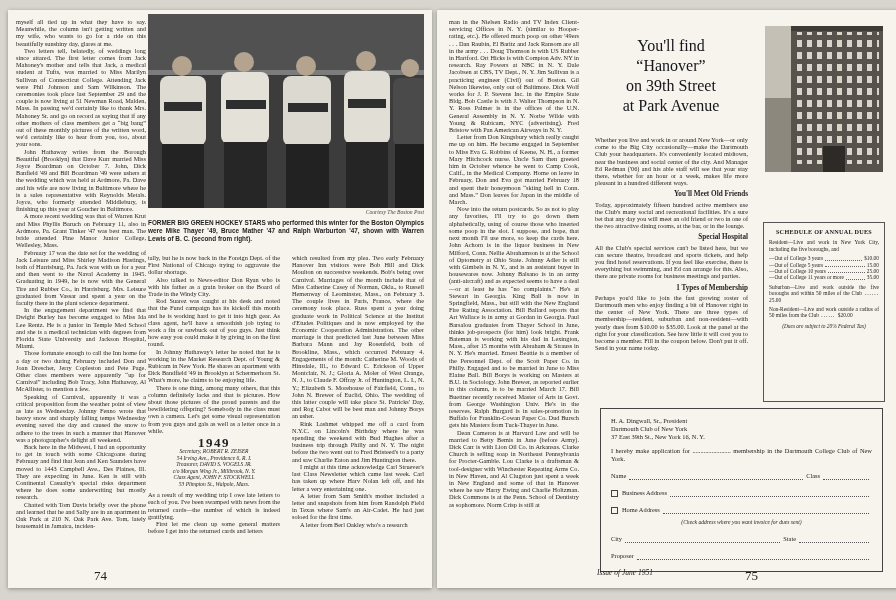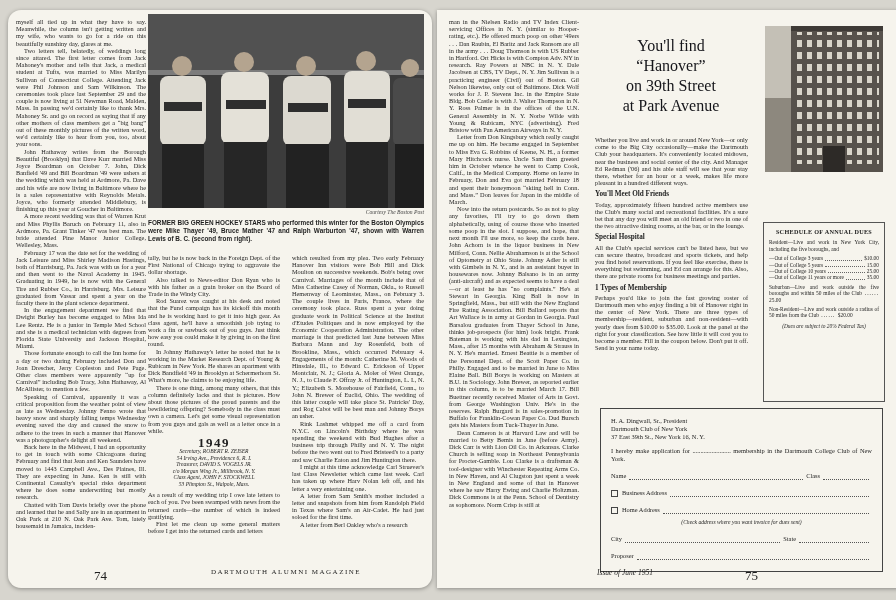--- a/index.html
+++ b/index.html
@@ -1,19 +1,19 @@
 <!DOCTYPE html>
 <html><head>
 <meta charset="utf-8">
 <style>
   html,body{margin:0;padding:0;background:#d7d5ce;}
   #canvas{position:relative;width:896px;height:600px;overflow:hidden;background:#d7d5ce;
           font-family:"Liberation Serif","DejaVu Serif",serif;color:#1e1e1e;}
   .page{position:absolute;top:10px;height:578px;background:#f6f4ed;box-shadow:0 1px 4px rgba(0,0,0,.35);}
-  #left-page{left:8px;width:424px;border-radius:13px;}
+  #left-page{left:8px;width:424px;}
   #right-page{left:437px;width:500px;}
 
   .col{position:absolute;text-align:justify;font-size:6.3px;line-height:7.2px;overflow:hidden;}
   .col p,.flow p{margin:0;text-indent:8px;}
   .col > p:first-child, .flow > p:first-child{text-indent:0;}
 
   
   #col1{left:8px;top:8px;width:130px;height:544px;}
   #photo{position:absolute;left:140px;top:4px;width:276px;height:194px;overflow:hidden;background:#3c3c3c;}
   #photo svg{display:block;width:100%;height:100%;}
@@ -36,21 +36,21 @@
 
   
   #right-col{left:12px;top:8px;width:130px;height:544px;}
   #ad-headline{position:absolute;left:158px;top:26px;width:152px;text-align:center;
                font-size:16px;line-height:20px;white-space:pre-line;color:#15151a;}
   #ad-building{position:absolute;left:328px;top:16px;width:118px;height:146px;overflow:hidden;}
   #ad-building svg{display:block;width:100%;height:100%;}
   #ad-col{position:absolute;left:158px;top:126px;width:153px;height:270px;overflow:hidden;
           font-size:6.3px;line-height:7.2px;text-align:justify;}
   #ad-col p{margin:0 0 3px;text-indent:0;}
-  .ad-h{text-align:left;font-weight:bold;font-size:7.2px;margin:5px 0 2px;}
+  .ad-h{text-align:right;font-weight:bold;font-size:7.2px;margin:5px 0 2px;}
 
   #dues{position:absolute;left:326px;top:212px;width:122px;height:180px;border:1px solid #555;
         box-sizing:border-box;padding:6px 5px;font-size:5.4px;line-height:6.4px;}
   #dues-title{text-align:center;font-weight:bold;font-size:6.2px;letter-spacing:.3px;margin-bottom:4px;}
   .dues-entry{margin-bottom:3px;text-align:justify;}
   .dues-line{display:flex;align-items:flex-end;}
   .dues-line .dots{flex:1;border-bottom:1px dotted #666;margin:0 2px 1px;}
   .dots-inline{letter-spacing:1px;}
   #tax-note{font-style:italic;text-align:center;margin-top:4px;}
 
@@ -142,21 +142,20 @@
 
     <div class="col" id="col3">
         <p>which resulted from my plea. Two early February Hanover Inn visitors were Bob Hill and Dick Moulton on successive weekends. Bob's being over Carnival. Marriages of the month include that of Miss Catherine Casey of Norman, Okla., to Russell Hemenway of Leominster, Mass., on February 3. The couple lives in Paris, France, where the ceremony took place. Russ spent a year doing graduate work in Political Science at the Institut d'Etudes Politiques and is now employed by the Economic Cooperation Administration. The other marriage is that predicted last June between Miss Barbara Mann and Jay Rosenfeld, both of Brookline, Mass., which occurred February 4. Engagements of the month: Catherine M. Woods of Hinsdale, Ill., to Edward C. Erickson of Upper Montclair, N. J.; Gloria A. Moler of West Orange, N. J., to Claude F. Offray Jr. of Huntington, L. I., N. Y.; Elizabeth S. Morehouse of Fairfield, Conn., to John N. Brewer of Euclid, Ohio. The wedding of this latter couple will take place St. Patricks' Day, and Rog Cabot will be best man and Johnny Borys an usher.</p>
         <p>Rink Lashmet whipped me off a card from N.Y.C. on Lincoln's Birthday where he was spending the weekend with Bud Hughes after a business trip through Philly and N. Y. The night before the two went out to Fred Bristeed's to a party and saw Charlie Eaton and Jim Huntington there.</p>
         <p>I might at this time acknowledge Carl Struever's last Class Newsletter which came last week. Carl has taken up where Harv Nolan left off, and his letter a very entertaining one.</p>
         <p>A letter from Sam Smith's mother included a letter and snapshots from him from Randolph Field in Texas where Sam's an Air-Cadet. He had just soloed for the first time.</p>
         <p>A letter from Berl Oakley who's a research</p>
       </div>
 
     <span class="footer-num" id="left-num">74</span>
-    <span id="left-title">DARTMOUTH ALUMNI MAGAZINE</span>
   </div>
 
   <div class="page" id="right-page">
 
     <div class="col" id="right-col">
         <p>man in the Nielsen Radio and TV Index Client-servicing Offices in N. Y. (similar to Hooper-rating, etc.). He offered much poop on other '49ers . . . Dan Raubin, El Baritz and Jack Ransom are all in the army . . . Doug Thomson is with US Rubber in Hartford. Ort Hicks is with Compton Adv. NY in research. Ray Powers at NBC in N. Y. Dale Jacobsen at CBS, TV Dept., N. Y. Jim Sullivan is a practicing engineer (Civil) out of Boston. Gil Nelson likewise, only out of Baltimore. Dick Wolf works for J. P. Stevens Inc. in the Empire State Bldg. Bob Castle is with J. Walter Thompson in N. Y. Ross Palmer is in the offices of the U.N. General Assembly in N. Y. Norbe Wilde with Young &amp; Rubicam, NYC (advertising). Fred Bristow with Pan American Airways in N. Y.</p>
         <p>Letter from Don Kingsbury which really caught me up on him. He became engaged in September to Miss Eva G. Robbins of Keene, N. H., a former Mary Hitchcock nurse. Uncle Sam then greeted him in October whence he went to Camp Cook, Calif., in the Medical Company. Home on leave in February, Don and Eva got married February 18 and spent their honeymoon “skiing hell in Conn. and Mass.” Don leaves for Japan in the middle of March.</p>
         <p>Now into the return postcards. So as not to play any favorites, I'll try to go down them alphabetically, using of course those who inserted some poop in the slot. I suppose, and hope, that next month I'll use more, so keep the cards here. John Achorn is in the liquor business in New Milford, Conn. Nellie Abrahamson is at the School of Optometry at Ohio State. Johnny Adler is still with Gimbels in N. Y., and is an assistant buyer in housewares now. Johnny Balsano is in an army (anti-aircraft) and as expected seems to have a deal—or at least he has “no complaints.” He's at Stewart in Georgia. King Ball is now in Springfield, Mass., but still with the New England Fire Rating Association. Bill Ballard reports that Art Wallace is in army at Gordan in Georgia. Paul Barsalou graduates from Thayer School in June, thinks job-prospects (for him) look bright. Frank Bateman is working with his dad in Lexington, Mass., after 15 months with Abraham &amp; Strauss in N. Y. He's married. Ernest Beattie is a member of the Personnel Dept. of the Scott Paper Co. in Philly. Engaged and to be married in June to Miss Elaine Ball. Bill Borys is working on Masters at B.U. in Sociology. John Brewer, as reported earlier in this column, is to be married March 17. Bill Buettner recently received Master of Arts in Govt. from George Washington Univ. He's in the reserves. Ralph Burgard is in sales-promotion in Buffalo for Franklin-Cowan Paper Co. Dud Bursch gets his Masters from Tuck-Thayer in June.</p>
         <p>Dean Cameron is at Harvard Law and will be married to Betty Bemis in June (before Army). Dick Carr is with Lion Oil Co. in Arkansas. Clarke Church is selling soap in Northeast Pennsylvania for Procter-Gamble. Lou Clarke is a draftsman &amp; tool-designer with Winchester Repeating Arms Co. in New Haven, and Al Clugston just spent a week in New England and some of that in Hanover where he saw Harry Ewing and Charlie Holtzman. Dick Commons is at the Penn. School of Dentistry as sophomore. Norm Crisp is still at</p>
       </div>

